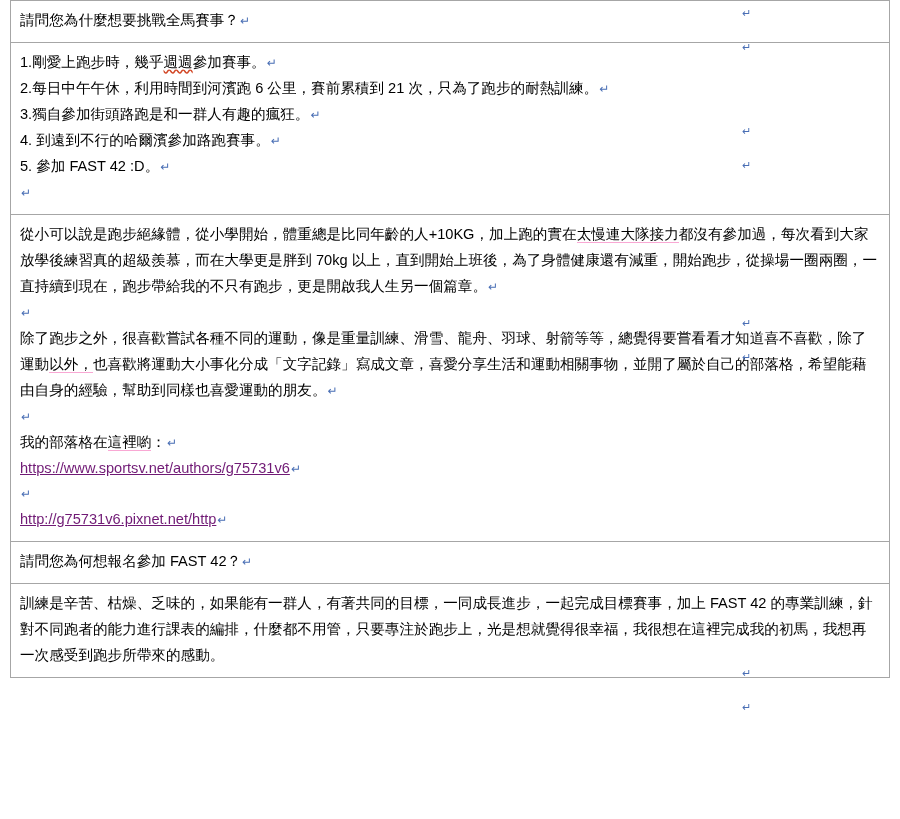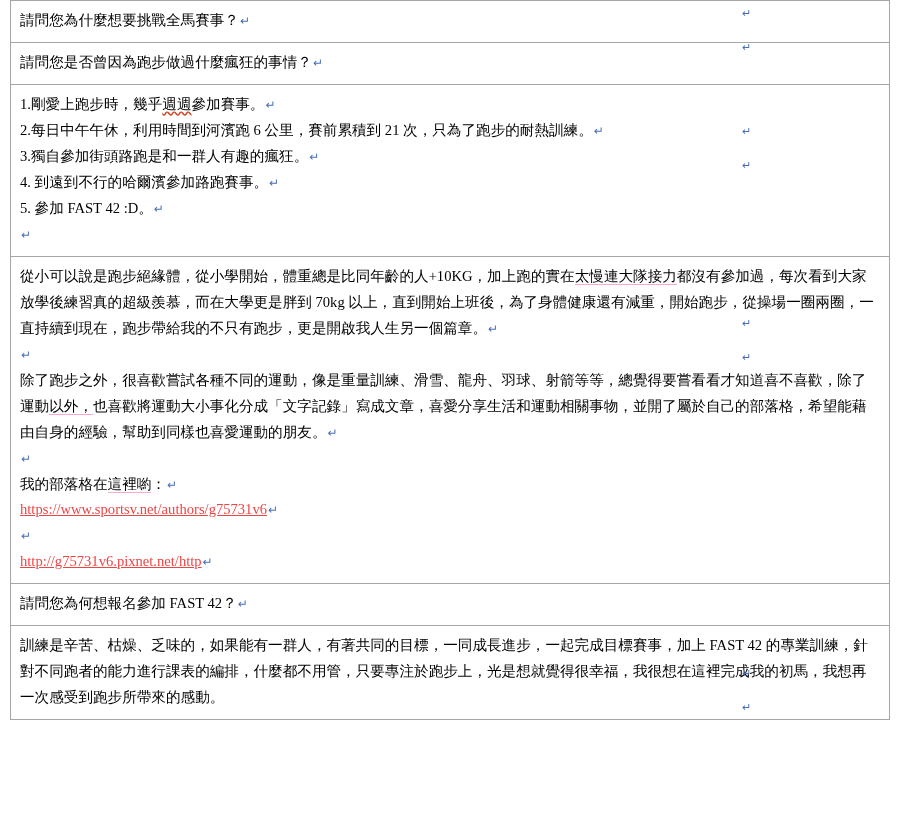--- a/index.html
+++ b/index.html
@@ -12,21 +12,20 @@
     height: 819px;
     font-family: "Liberation Sans", sans-serif;
     color: #000000;
     overflow: hidden;
   }
   .page {
     position: relative;
     width: 756px;
     height: 819px;
     box-sizing: border-box;
-    font-family: Liberation Serif, serif;
   }
   .doc-table {
     width: 880px;
     margin: 0 0 0 10px;
     border-collapse: collapse;
     table-layout: fixed;
   }
   .doc-table td.cell {
     border: 1px solid #a6a6a6;
     padding: 7px 9px 8px 9px;
@@ -57,21 +56,21 @@
   .u-solid {
     border-bottom: 1px solid #f9a8d4;
   }
   .u-wavy {
     text-decoration: underline;
     text-decoration-style: wavy;
     text-decoration-color: #d24726;
     text-underline-offset: 2px;
   }
   .link {
-    color: #ef4444;
+    color: #701a75;
     text-decoration: underline;
     word-break: break-all;
   }
   
   .margin-marks {
     position: absolute;
     top: 0;
     right: 0;
     width: 14px;
     height: 819px;
@@ -93,25 +92,20 @@
   <table class="doc-table">
     <tbody>
 
       <tr>
         <td class="cell q-cell">
           <p class="para"><span>請問您為什麼想要挑戰全馬賽事？</span><span class="pilcrow">↵</span></p>
         </td>
       </tr>
 
 
-      <tr>
-        <td class="cell q-cell">
-          <p class="para"><span>請問您是否曾因為跑步做過什麼瘋狂的事情？</span><span class="pilcrow">↵</span></p>
-        </td>
-      </tr>
 
       <tr>
         <td class="cell a-cell">
           <p class="para"><span>1.剛愛上跑步時，幾乎<span class="u-wavy">週週</span>參加賽事。</span><span class="pilcrow">↵</span></p>
           <p class="para"><span>2.每日中午午休，利用時間到河濱跑 6 公里，賽前累積到 21 次，只為了跑步的耐熱訓練。</span><span class="pilcrow">↵</span></p>
           <p class="para"><span>3.獨自參加街頭路跑是和一群人有趣的瘋狂。</span><span class="pilcrow">↵</span></p>
           <p class="para"><span>4. 到遠到不行的哈爾濱參加路跑賽事。</span><span class="pilcrow">↵</span></p>
           <p class="para"><span>5. 參加 FAST 42 :D。</span><span class="pilcrow">↵</span></p>
           <p class="para"><span class="pilcrow">↵</span></p>
         </td>

